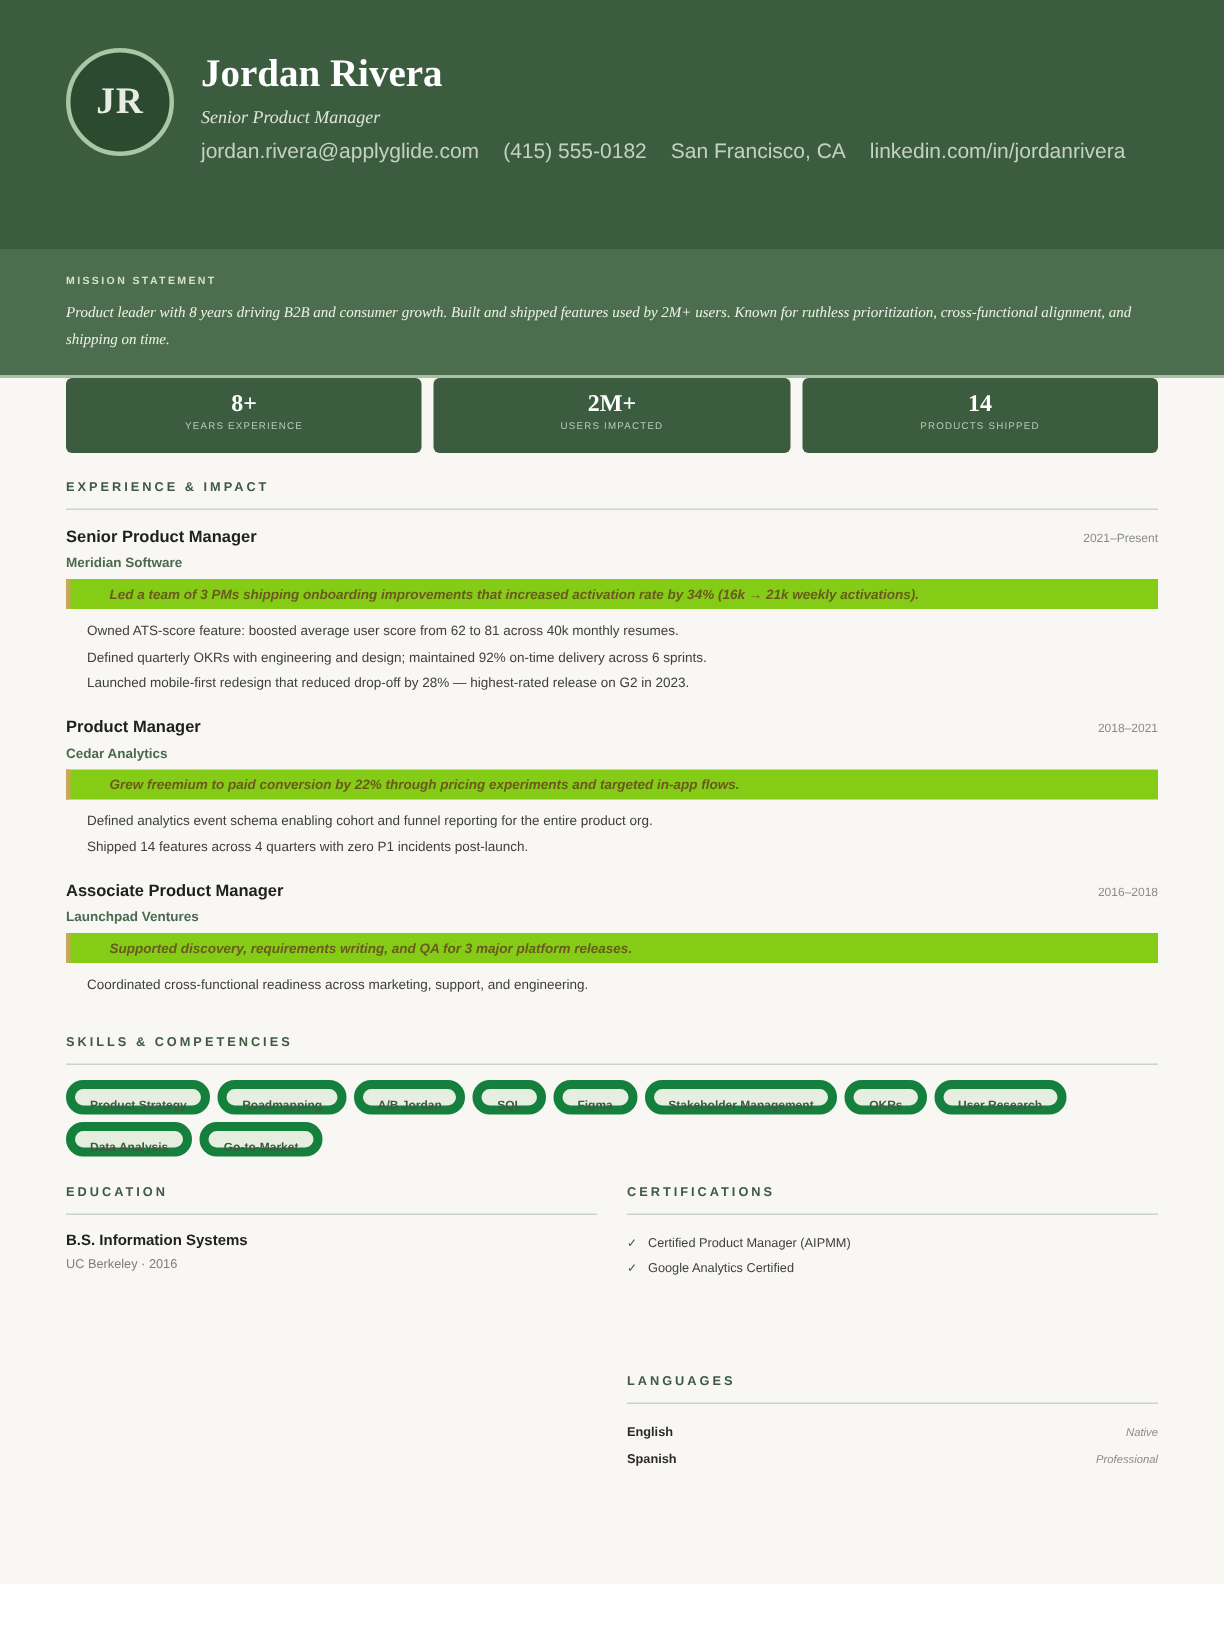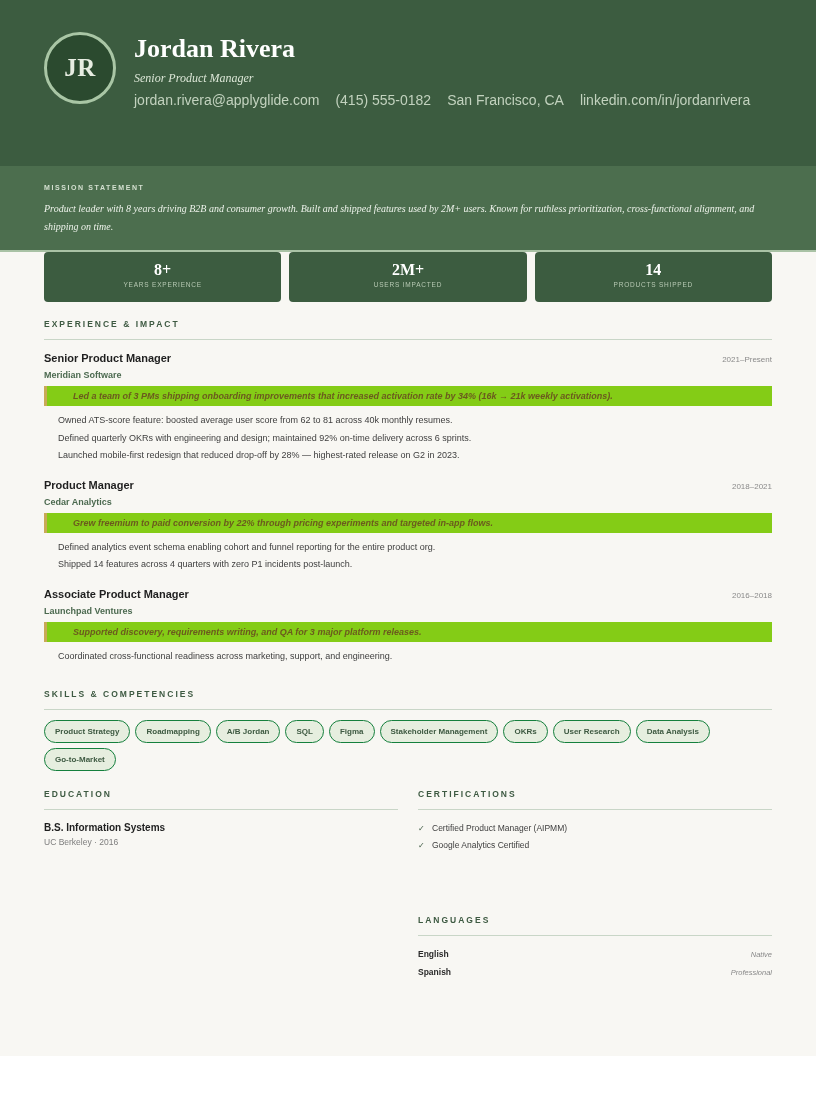--- a/index.html
+++ b/index.html
@@ -35,21 +35,21 @@
     .job-title { font-size: 11px; font-weight: bold; color: #1f1f1f; }
     .job-dates { font-size: 8px; color: #8a8a8a; }
     .job-company { font-size: 9px; font-weight: bold; color: #4c6a50; margin-top: 6px; }
     .highlight { margin-top: 6px; background: #84cc16; border-left: 3px solid #c9a957; padding: 5px 0 5px 26px;
       font-size: 9px; font-style: italic; font-weight: bold; color: #6b5a1e; }
     .bullets { margin-top: 6px; padding-left: 14px; }
     .bullet { font-size: 9px; color: #3e3e3e; line-height: 17.5px; }
 
     .skills-section { position: absolute; left: 44px; top: 689px; width: 728px; }
     .chips { display: flex; flex-wrap: wrap; gap: 5px 5px; margin-top: 10px; }
-    .chip { background: #e6eedf; border: 1px solid #15803d; border-radius: 12px; padding: 5px 10px; font-size: 8px; font-weight: bold; color: #3e5a42; height: 23px; line-height: 11px; }
+    .chip { background: #e6eedf; border: 6px solid #15803d; border-radius: 12px; padding: 5px 10px; font-size: 8px; font-weight: bold; color: #3e5a42; height: 23px; line-height: 11px; }
 
     .edu-section { position: absolute; left: 44px; top: 789px; width: 354px; }
     .edu-degree { font-size: 10px; font-weight: bold; color: #1f1f1f; margin-top: 12px; }
     .edu-school { font-size: 8.5px; color: #7d7d7d; margin-top: 4px; }
 
     .cert-section { position: absolute; left: 418px; top: 789px; width: 354px; }
     .cert-list { margin-top: 10px; }
     .cert { font-size: 8.5px; color: #3e3e3e; line-height: 17px; display: flex; }
     .cert .check { width: 14px; color: #3e5a42; font-size: 8px; }
 

